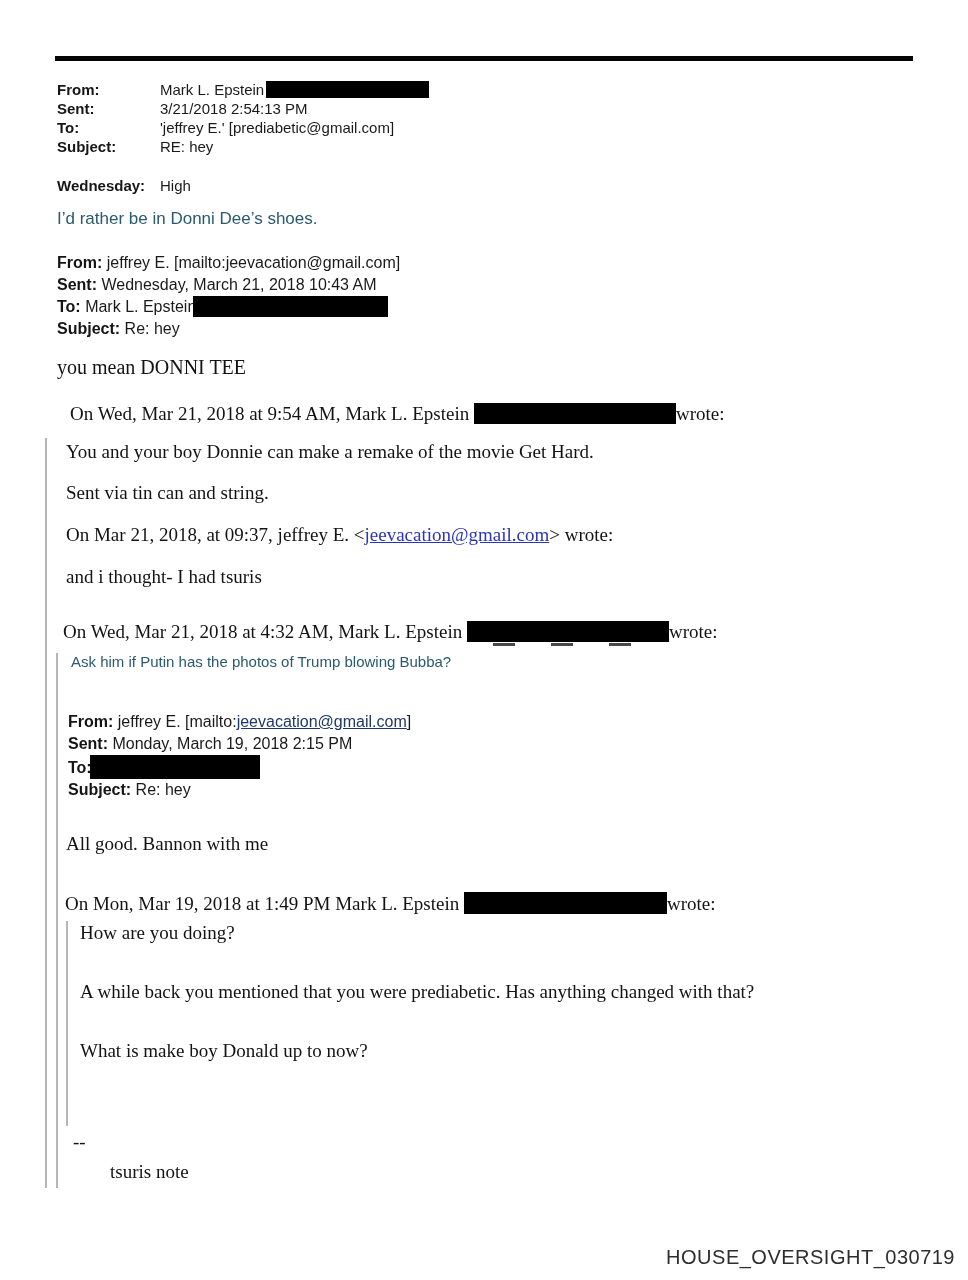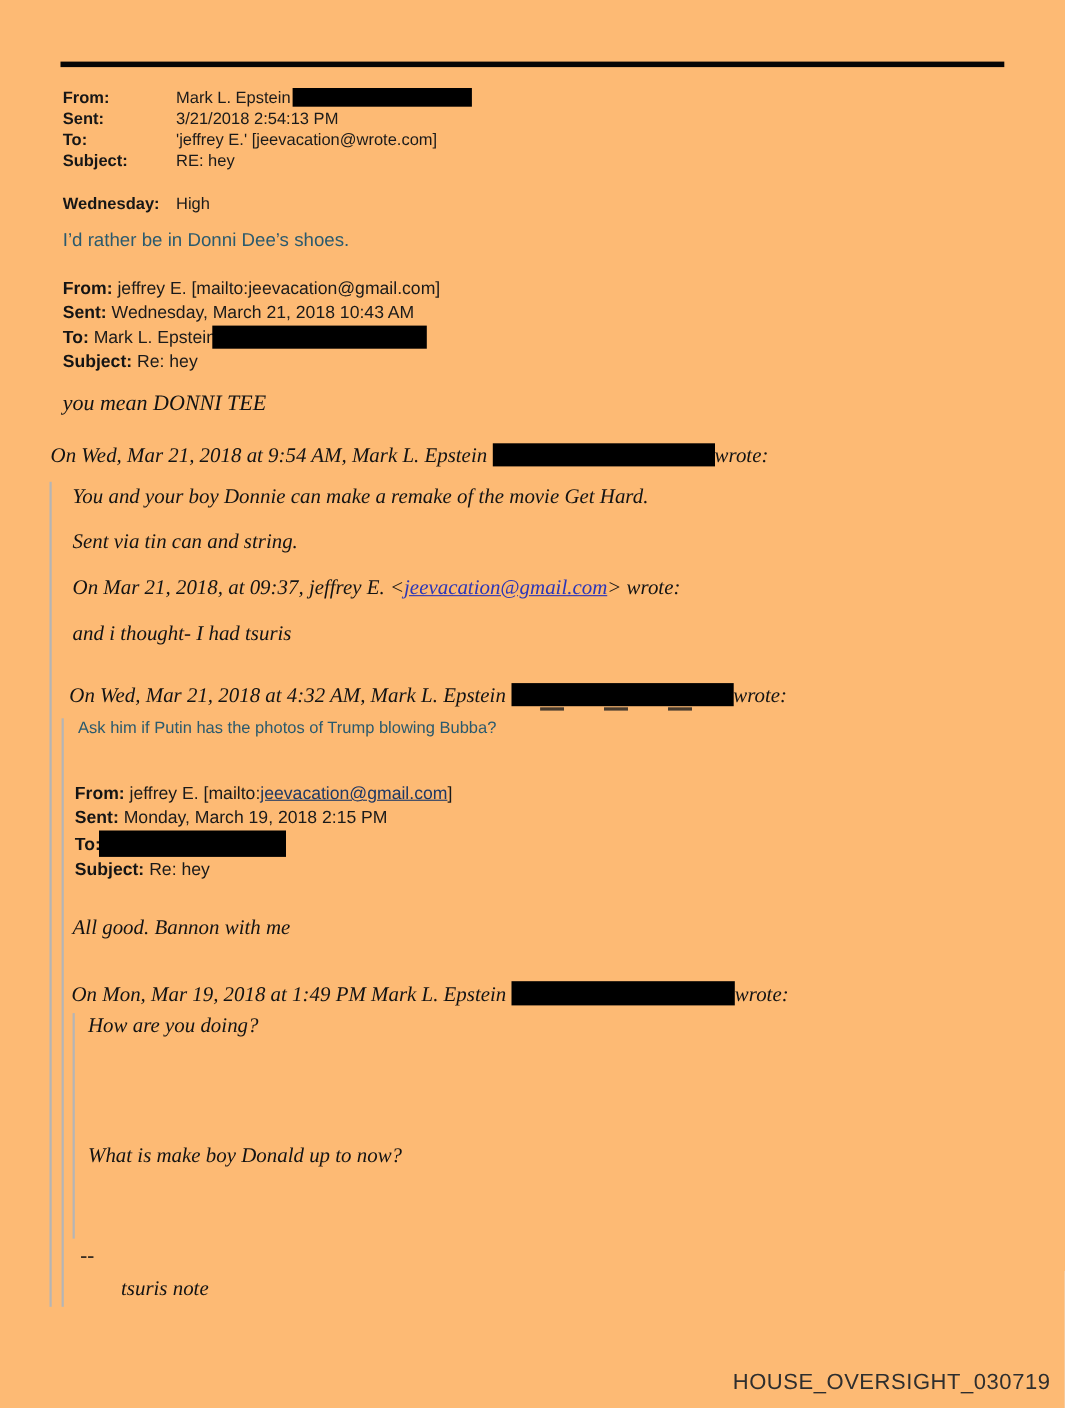--- a/index.html
+++ b/index.html
@@ -1,19 +1,19 @@
 <!DOCTYPE html>
 <html><head>
 <meta charset="utf-8">
 <style>
   html,body{margin:0;padding:0;background:#e8e8e8;}
   .page{
     position:relative;
     width:968px;height:1280px;
-    background:#fdba74;
+    background:#ffffff;
     overflow:hidden;
     font-family:"Liberation Sans",sans-serif;
     color:#1a1a1a;
   }
   .abs{position:absolute;}
   span{white-space:pre-wrap;}
   .top-rule{left:55px;top:56px;width:858px;height:5px;background:#050505;}
 
   
   .hdr1{left:57px;top:80px;font-size:15px;line-height:19px;}
@@ -24,24 +24,24 @@
   .r1{width:163px;height:17px;vertical-align:-3px;margin-left:-2px;}
 
   .teal{color:#2a5a6e;}
   .teal-line1{left:57px;top:209px;font-size:17px;}
 
   
   .hdr2{left:57px;top:252px;font-size:16px;line-height:22px;}
   .b{font-weight:bold;color:#141414;}
   .r2{width:195px;height:21px;vertical-align:-5px;margin-left:-3px;}
 
-  .serif{font-family:"Liberation Serif",serif;font-size:19px;color:#131313;font-style:italic;}
+  .serif{font-family:"Liberation Serif",serif;font-size:19px;color:#131313;}
   .body1{left:57px;top:356px;font-size:20px;}
 
-  .attr1{left:46px;top:403px;text-align:center;}
+  .attr1{left:70px;top:403px;text-align:center;}
   .attr3{left:63px;top:621px;}
   .attr4{left:65px;top:892px;}
   .rb{width:202px;height:21px;vertical-align:-4px;}
   .rb4{width:203px;height:22px;}
   .artifact{position:relative;}
   .artifact::after{
     content:"";position:absolute;left:26px;right:30px;bottom:-4px;height:3px;
     background:repeating-linear-gradient(90deg,#1b1b1b 0 22px,transparent 22px 58px);
     opacity:.8;
   }
@@ -85,21 +85,21 @@
     <div class="row">
       <span class="lbl">From:</span>
       <span><span>Mark L. Epstein </span><span class="redact r1"></span></span>
     </div>
     <div class="row">
       <span class="lbl">Sent:</span>
       <span>3/21/2018 2:54:13 PM</span>
     </div>
     <div class="row">
       <span class="lbl">To:</span>
-      <span>'jeffrey E.' [jeevacation@wrote.com]</span>
+      <span>'jeffrey E.' [prediabetic@gmail.com]</span>
     </div>
     <div class="row">
       <span class="lbl">Subject:</span>
       <span>RE: hey</span>
     </div>
     <div class="row importance">
       <span class="lbl">Wednesday:</span>
       <span>High</span>
     </div>
   </div>
@@ -143,20 +143,21 @@
     <div><span class="b">Subject:</span><span> Re: hey</span></div>
   </div>
 
   <div class="abs serif q2l1">All good. Bannon with me</div>
 
   <div class="abs serif attr4">
     <span>On Mon, Mar 19, 2018 at 1:49 PM Mark L. Epstein </span><span class="redact rb rb4"></span><span>wrote:</span>
   </div>
 
   <div class="abs serif q3l1">How are you doing?</div>
+  <div class="abs serif q3l2">A while back you mentioned that you were prediabetic.  Has anything changed with that?</div>
   <div class="abs serif q3l3">What is make boy Donald up to now?</div>
 
   <div class="abs serif sig-dashes">--</div>
   <div class="abs serif sig-note">tsuris note</div>
 
   <div class="abs footer">HOUSE_OVERSIGHT_030719</div>
 
 </div>
 
 </body></html>

